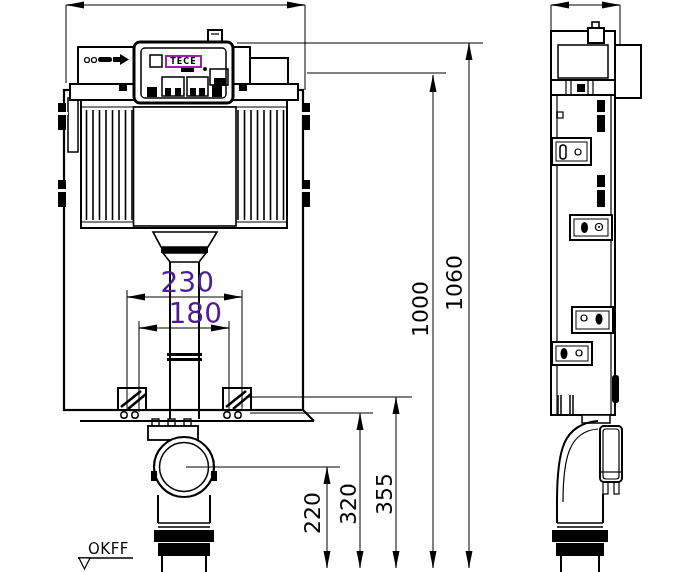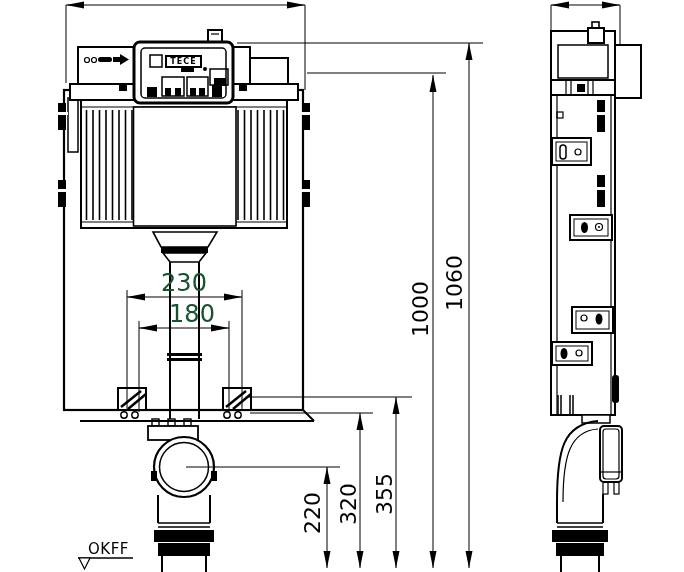--- a/index.html
+++ b/index.html
@@ -2,33 +2,33 @@
 <html><head>
 <meta charset="utf-8">
 <style>
   html,body{margin:0;padding:0;background:#ffffff;}
   #stage{
     position:relative;width:684px;height:572px;background:#ffffff;overflow:hidden;
     font-family:"DejaVu Sans","Liberation Sans",sans-serif;color:#000;
   }
   #drawing-svg{position:absolute;left:0;top:0;}
   .hdim{
-    position:absolute;width:60px;height:24px;line-height:24px;text-align:center;
-    font-size:24px;color:#14532d;letter-spacing:0px;
+    position:absolute;width:60px;height:24px;line-height:24px;text-align:right;
+    font-size:28px;color:#4c1d95;letter-spacing:0px;
   }
   .vdim{
     position:absolute;width:80px;height:24px;line-height:24px;text-align:center;
     font-size:22px;color:#000;transform:rotate(-90deg);
   }
   .datum{
     position:absolute;font-size:15px;line-height:15px;color:#000;letter-spacing:0.5px;text-align:right;
   }
   .brand-logo{
     position:absolute;left:165px;top:55px;width:37px;height:13px;
-    border:2px solid #000000;box-sizing:border-box;background:#fff;
+    border:2px solid #a21caf;box-sizing:border-box;background:#fff;
     font-size:8px;font-weight:bold;letter-spacing:1px;
     display:flex;align-items:center;justify-content:center;
   }
 </style>
 </head>
 <body>
 
 <div id="stage">
 
 <svg id="drawing-svg" width="684" height="572" viewBox="0 0 684 572">

